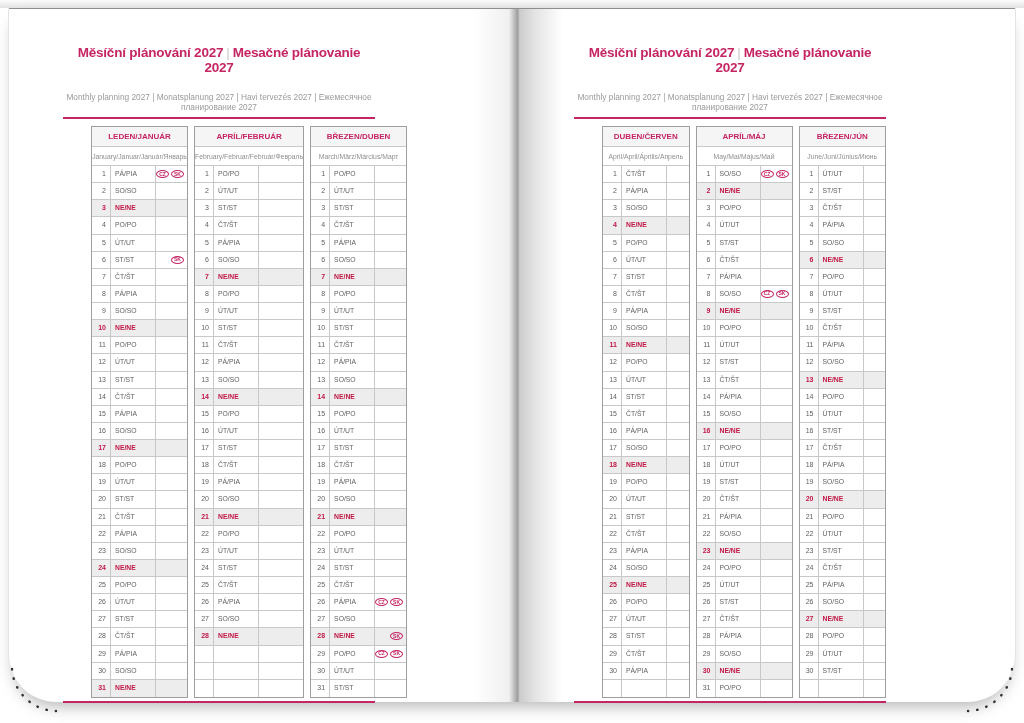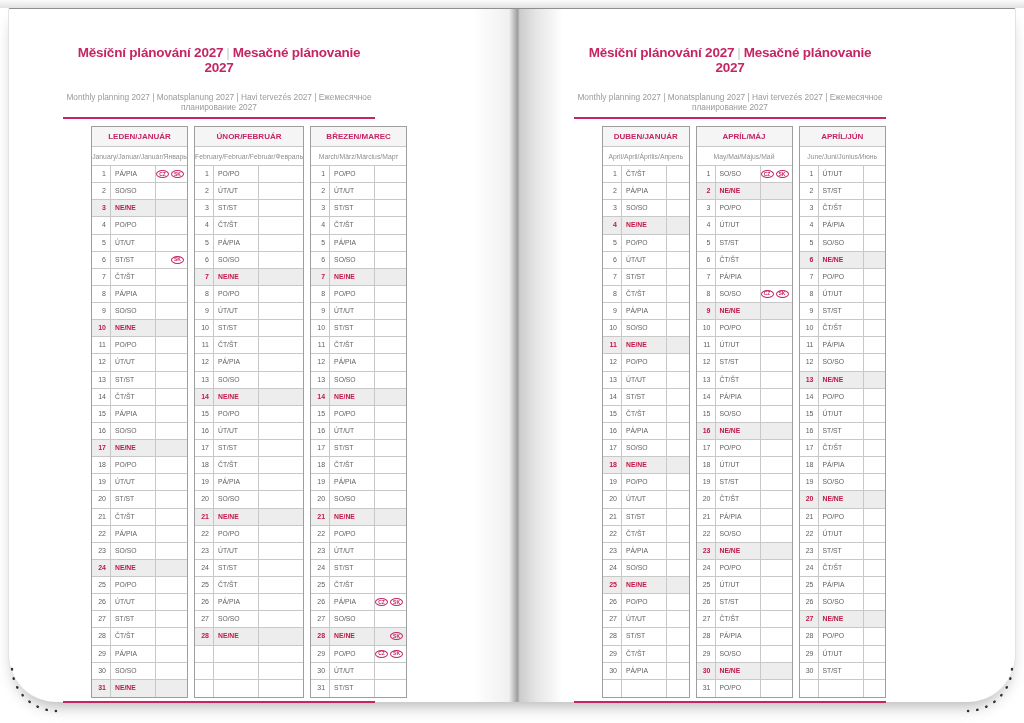--- a/index.html
+++ b/index.html
@@ -230,21 +230,21 @@
               <div class="cday">SO/SO</div>
               <div class="cnote"></div>
             </div>
             <div class="mrow sun">
               <div class="cnum">31</div>
               <div class="cday">NE/NE</div>
               <div class="cnote"></div>
             </div>
           </div>
           <div class="month">
-            <div class="mhead">ÚNOR/FEBRUÁR</div>
+            <div class="mhead">APRÍL/FEBRUÁR</div>
             <div class="mlang">February/Februar/Február/Февраль</div>
             <div class="mrow">
               <div class="cnum">1</div>
               <div class="cday">PO/PO</div>
               <div class="cnote"></div>
             </div>
             <div class="mrow">
               <div class="cnum">2</div>
               <div class="cday">ÚT/UT</div>
               <div class="cnote"></div>
@@ -389,21 +389,21 @@
               <div class="cday"></div>
               <div class="cnote"></div>
             </div>
             <div class="mrow">
               <div class="cnum"></div>
               <div class="cday"></div>
               <div class="cnote"></div>
             </div>
           </div>
           <div class="month">
-            <div class="mhead">BŘEZEN/MAREC</div>
+            <div class="mhead">BŘEZEN/DUBEN</div>
             <div class="mlang">March/März/Március/Март</div>
             <div class="mrow">
               <div class="cnum">1</div>
               <div class="cday">PO/PO</div>
               <div class="cnote"></div>
             </div>
             <div class="mrow">
               <div class="cnum">2</div>
               <div class="cday">ÚT/UT</div>
               <div class="cnote"></div>
@@ -569,21 +569,21 @@
 
   <div class="page page-right">
     <div class="content">
       <div class="ptitle">
         <span>Měsíční plánování 2027</span><span class="sep">|</span><span>Mesačné plánovanie 2027</span>
       </div>
       <div class="psub">Monthly planning 2027 | Monatsplanung 2027 | Havi tervezés 2027 | Ежемесячное планирование 2027</div>
       <div class="rule"></div>
       <div class="months">
           <div class="month">
-            <div class="mhead">DUBEN/JANUÁR</div>
+            <div class="mhead">DUBEN/ČERVEN</div>
             <div class="mlang">April/April/Április/Апрель</div>
             <div class="mrow">
               <div class="cnum">1</div>
               <div class="cday">ČT/ŠT</div>
               <div class="cnote"></div>
             </div>
             <div class="mrow">
               <div class="cnum">2</div>
               <div class="cday">PÁ/PIA</div>
               <div class="cnote"></div>
@@ -893,21 +893,21 @@
               <div class="cday">NE/NE</div>
               <div class="cnote"></div>
             </div>
             <div class="mrow">
               <div class="cnum">31</div>
               <div class="cday">PO/PO</div>
               <div class="cnote"></div>
             </div>
           </div>
           <div class="month">
-            <div class="mhead">APRÍL/JÚN</div>
+            <div class="mhead">BŘEZEN/JÚN</div>
             <div class="mlang">June/Juni/Június/Июнь</div>
             <div class="mrow">
               <div class="cnum">1</div>
               <div class="cday">ÚT/UT</div>
               <div class="cnote"></div>
             </div>
             <div class="mrow">
               <div class="cnum">2</div>
               <div class="cday">ST/ST</div>
               <div class="cnote"></div>

